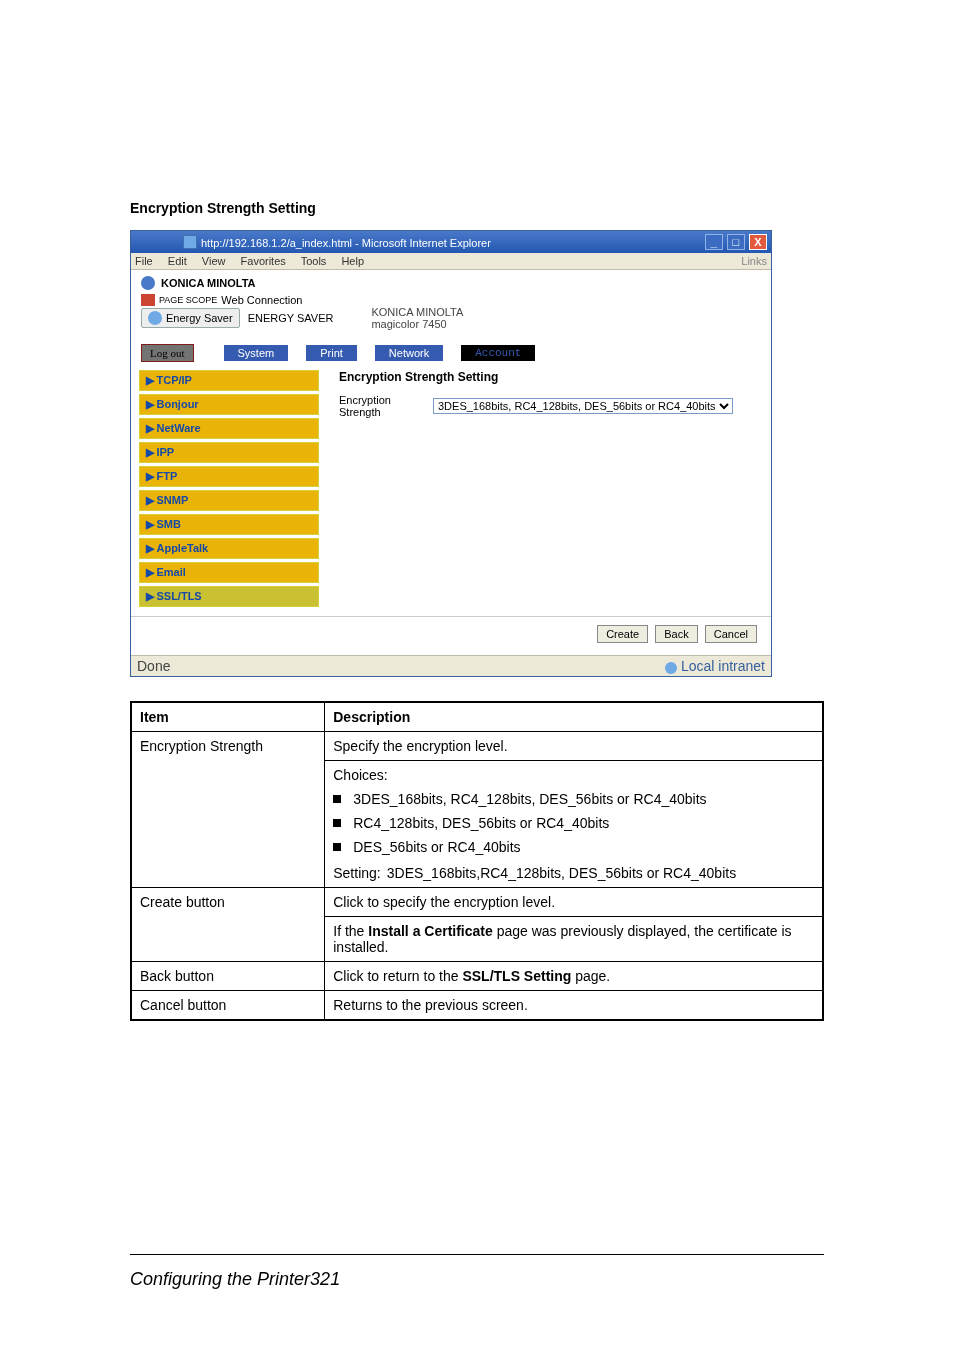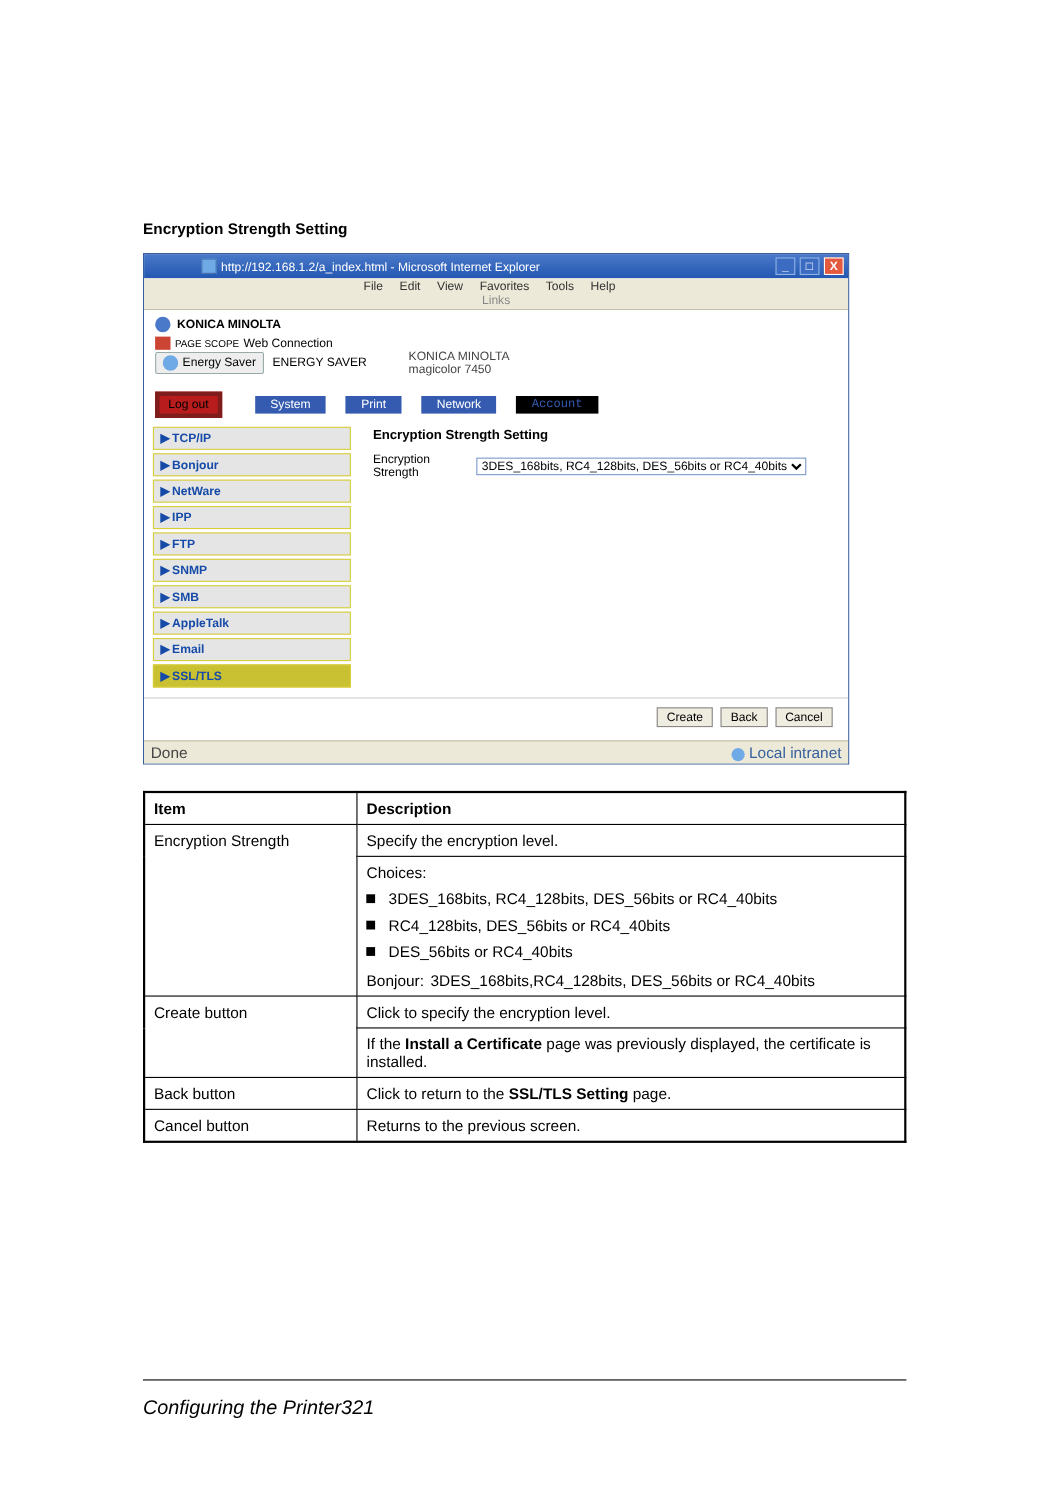--- a/index.html
+++ b/index.html
@@ -60,22 +60,21 @@
   .br-winbtns .min{background:#3b6cc1;border:1px solid #8fb3e6;color:#fff;}
   .br-winbtns .max{background:#3b6cc1;border:1px solid #8fb3e6;color:#fff;margin-left:1px;}
   .br-winbtns .close{background:#e45a3f;border:1px solid #fff;color:#fff;margin-left:1px;}
   .br-menubar {
     background:#ece9d8;
     border-bottom:1px solid #c0bba9;
     padding: 2px 4px;
     color:#333;
     display:flex;
     justify-content:space-between;
-    align-items:center;
-    flex-direction:column;
+    align-items:flex-end;
   }
   .br-menubar .menus span { margin-right: 6px; }
   .br-menubar .links { color:#888; }
   .br-top {
     background: #fff;
     padding: 6px 10px 6px 10px;
     display: flex;
     align-items: flex-start;
     flex-direction: column;
   }
@@ -87,27 +86,27 @@
   .brand-row .km{font-weight:bold;font-size:11px;}
   .brand-row2{display:flex;align-items:center;gap:4px;margin-top:4px;}
   .brand-row2 .pg{font-size:9px;}
   .brand-row2 .pgicon{width:14px;height:12px;background:#cc4433;display:inline-block;}
   .energy-block {display:flex;align-items:center;gap:8px;flex:1;}
   .energy-block .es-btn{display:flex;align-items:center;gap:4px;border:1px solid #9aa;background:#eee;padding:2px 6px;border-radius:2px;}
   .es-btn .moon{width:14px;height:14px;border-radius:50%;background:#6fa9e6;display:inline-block;}
   .energy-block .es-label{font-size:11px;}
   .dev-block{text-align:left;color:#444;font-size:11px;padding-left:30px;}
   .logout-row{background:#fff;padding:8px 10px 2px 10px;display:flex;align-items:center;}
-  .logout-btn{border:4px solid #7f1d1d;background:#b91c1c;padding:2px 8px;font-size:11px;}
+  .logout-btn{border:1px solid #7f1d1d;background:#737373;padding:2px 8px;font-size:11px;font-family:Liberation Serif, serif;}
   .tabbar{margin-left:30px;display:flex;gap:18px;}
   .tabbar .tab{background:#355bb0;color:#fff;padding:2px 14px;font-size:11px;}
   .tabbar .tab.active{background:#000000;color:#355bb0;font-family:Liberation Mono, monospace;}
   .br-body{display:flex;background:#fff;min-height:220px;}
   .br-side{width:180px;padding:6px 6px 6px 8px;border-right:0;}
-  .side-item{background:#e5e5e5;color:#154aa8;font-weight:bold;padding:3px 6px;margin-bottom:3px;font-size:11px;border:1px solid #d8cf38;}
+  .side-item{background:#eab308;color:#154aa8;font-weight:bold;padding:3px 6px;margin-bottom:3px;font-size:11px;border:1px solid #d8cf38;}
   .side-item.sel{background:#c9c032;}
   .arrow{color:#154aa8;margin-right:2px;}
   .br-main{flex:1;padding:6px 14px;}
   .main-title{font-weight:bold;font-size:12px;margin-bottom:10px;}
   .enc-row{display:flex;align-items:center;gap:14px;}
   .enc-row .lab{width:80px;font-size:11px;}
   .enc-row select{font-size:11px;border:1px solid #7a9ac8;background:#fff;}
   .br-btnrow{background:#fff;text-align:right;padding:8px 14px 12px 14px;border-top:1px solid #ccc;}
   .br-btnrow button{border:1px solid #888;background:#efece0;padding:2px 8px;font-size:11px;margin-left:4px;}
   .br-status{background:#ece9d8;border-top:1px solid #c0bba9;padding:2px 6px;display:flex;justify-content:space-between;align-items:center;color:#444;font-size:14px;}
@@ -241,21 +240,21 @@
     </tr>
     <tr>
       <td>
         <div>Choices:</div>
         <ul class="bul">
           <li>3DES_168bits, RC4_128bits, DES_56bits or RC4_40bits</li>
           <li>RC4_128bits, DES_56bits or RC4_40bits</li>
           <li>DES_56bits or RC4_40bits</li>
         </ul>
         <div class="default-row">
-          <div class="dl">Bonjour:</div>
+          <div class="dl">Setting:</div>
           <div class="dv">3DES_168bits,RC4_128bits, DES_56bits or RC4_40bits</div>
         </div>
       </td>
     </tr>
     <tr>
       <td rowspan="2">Create button</td>
       <td>Click to specify the encryption level.</td>
     </tr>
     <tr>
       <td>

